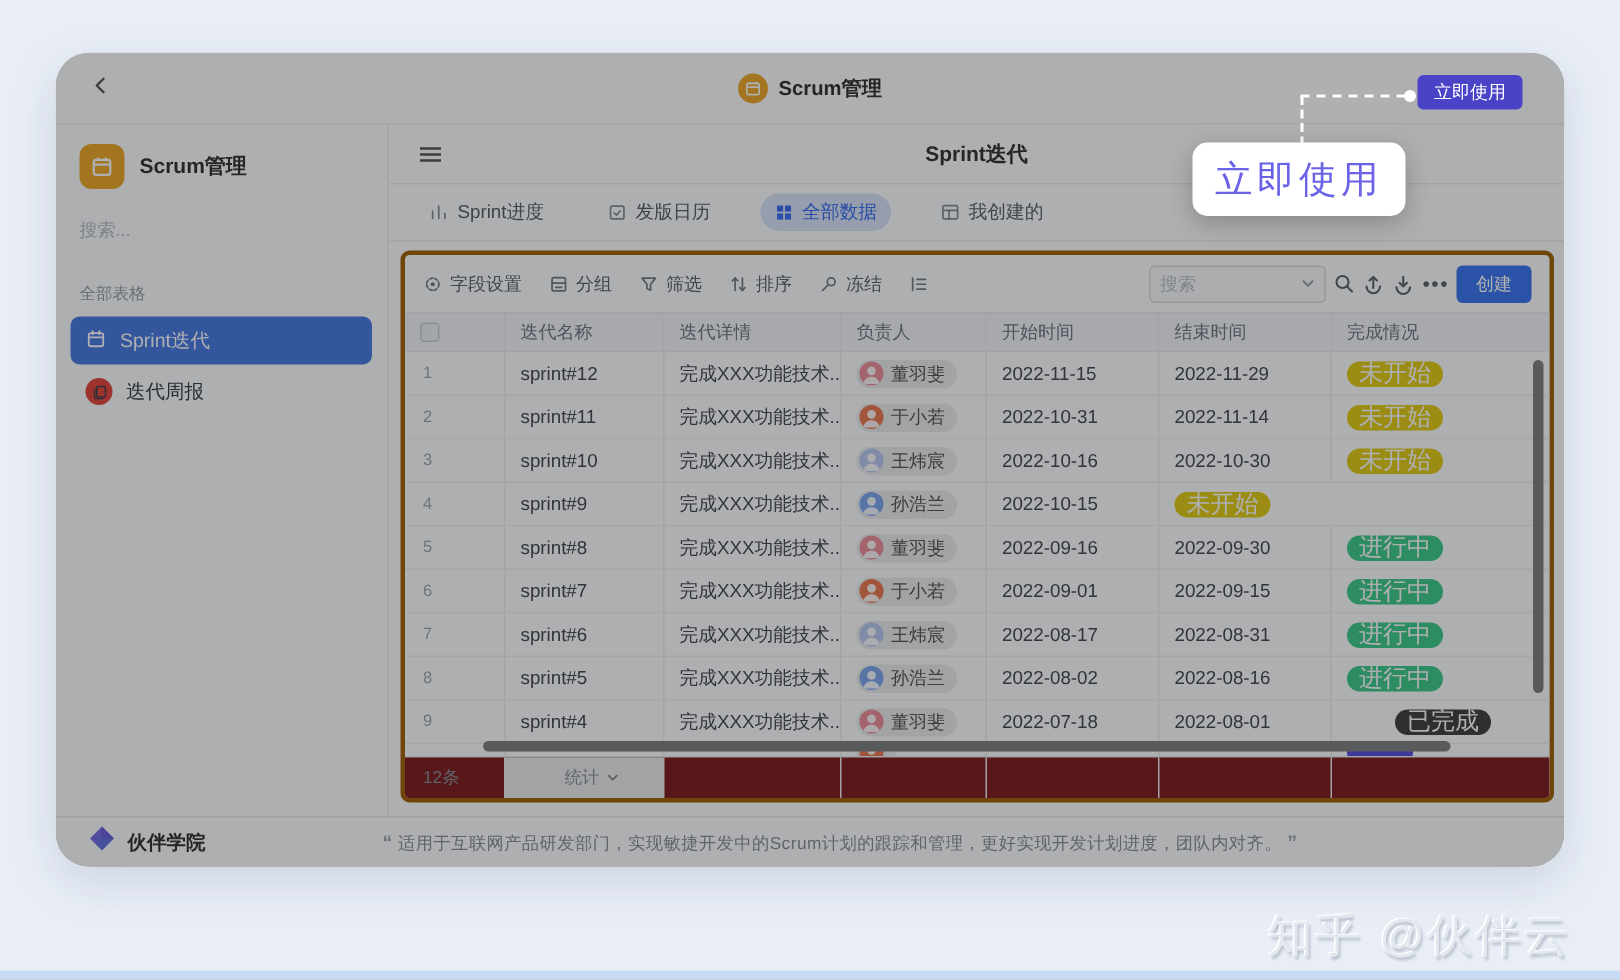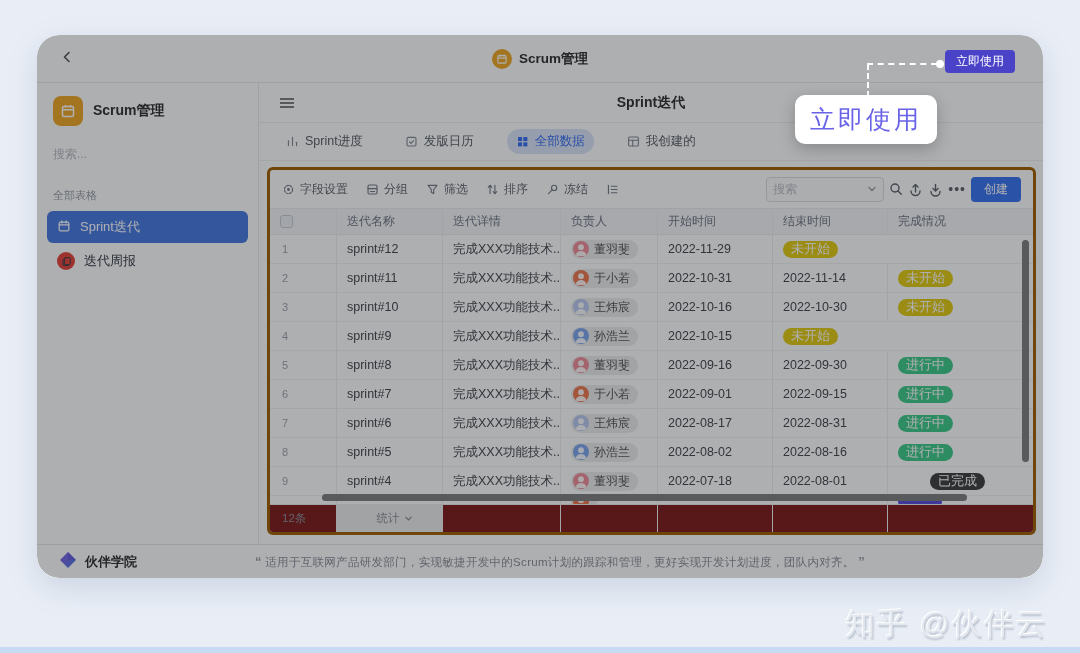--- a/index.html
+++ b/index.html
@@ -76,21 +76,21 @@
   .thead { height:27px; background:#f5f6f8; border-top:1px solid #ececec; border-bottom:1px solid #ececec; }
   .thead .c { font-size:12px; color:#707683; }
   .c { display:flex; align-items:center; padding-left:10px; overflow:hidden; white-space:nowrap; }
   .c + .c { border-left:1px solid #efefef; }
   .c-num { padding-left:12px; font-size:11px; color:#a0a5ad; }
   .cbx { width:13px; height:13px; border:1px solid #c9cdd4; border-radius:3px; background:#eef0f3; cursor:pointer; }
   .trow { height:29px; border-bottom:1px solid #f2f2f2; font-size:12.5px; color:#46494e; cursor:pointer; background:#fff; }
   .trow.partial { height:11px; border-bottom:none; overflow:hidden; }
   .chip { display:flex; align-items:center; gap:5px; background:#ededed; border-radius:10px; padding:1px 8px 1px 2px; font-size:12px; color:#555; }
   .avatar { width:16px; height:16px; border-radius:50%; display:flex; align-items:flex-end; justify-content:center; overflow:hidden; }
-  .badge { min-width:44px; height:17px; border-radius:9px; color:#fff; font-size:13px; display:flex; align-items:center; justify-content:center; padding:0 8px; }
+  .badge { min-width:44px; height:17px; border-radius:9px; color:#fff; font-size:16px; display:flex; align-items:center; justify-content:center; padding:0 8px; }
 
   .stats-row { position:absolute; left:0; right:0; bottom:0; height:28px; border-top:1px solid #ececec; background:#7f1d1d; }
   .stats-row .c { font-size:11.5px; color:#8b8f96; }
   .stat-cell { background:#ededed; display:flex; align-items:center; justify-content:center; gap:4px; font-size:12px; color:#666; cursor:pointer; }
 
   .vscroll { position:absolute; right:4px; top:70px; width:7px; height:222px; background:#808080; border-radius:4px; z-index:2; cursor:grab; }
   .hscroll { position:absolute; left:52px; bottom:31px; width:645px; height:7px; background:#808080; border-radius:4px; z-index:2; cursor:grab; }
 
   .watermark { position:absolute; right:32px; bottom:8px; font-size:30px; color:#e3e8ef; text-shadow:-1px -1px 0 #ffffff, 1px 2px 2px #b3bcc9; letter-spacing:2px; }
 </style>
@@ -331,20 +331,21 @@
                 <span class="chip">
                   <span class="avatar" style="background: rgb(239, 143, 154);">
                     <svg width="16" height="16" viewBox="0 0 16 16">
                       <circle cx="8" cy="6.2" r="2.9" fill="#fff" opacity=".92"></circle>
                       <path d="M2.3 15c.7-3.2 3.1-4.9 5.7-4.9s5 1.7 5.7 4.9z" fill="#fff" opacity=".92"></path>
                     </svg>
                   </span>
                   <span>董羽斐</span>
                 </span>
               </div>
+              <div class="c">2022-11-15</div>
               <div class="c">2022-11-29</div>
               <div class="c">
                 <span class="badge" style="background: rgb(227, 203, 22);">未开始</span>
               </div>
             </div>
             <div class="tgrid trow">
               <div class="c c-num">2</div>
               <div class="c">sprint#11</div>
               <div class="c">完成XXX功能技术...</div>
               <div class="c">

